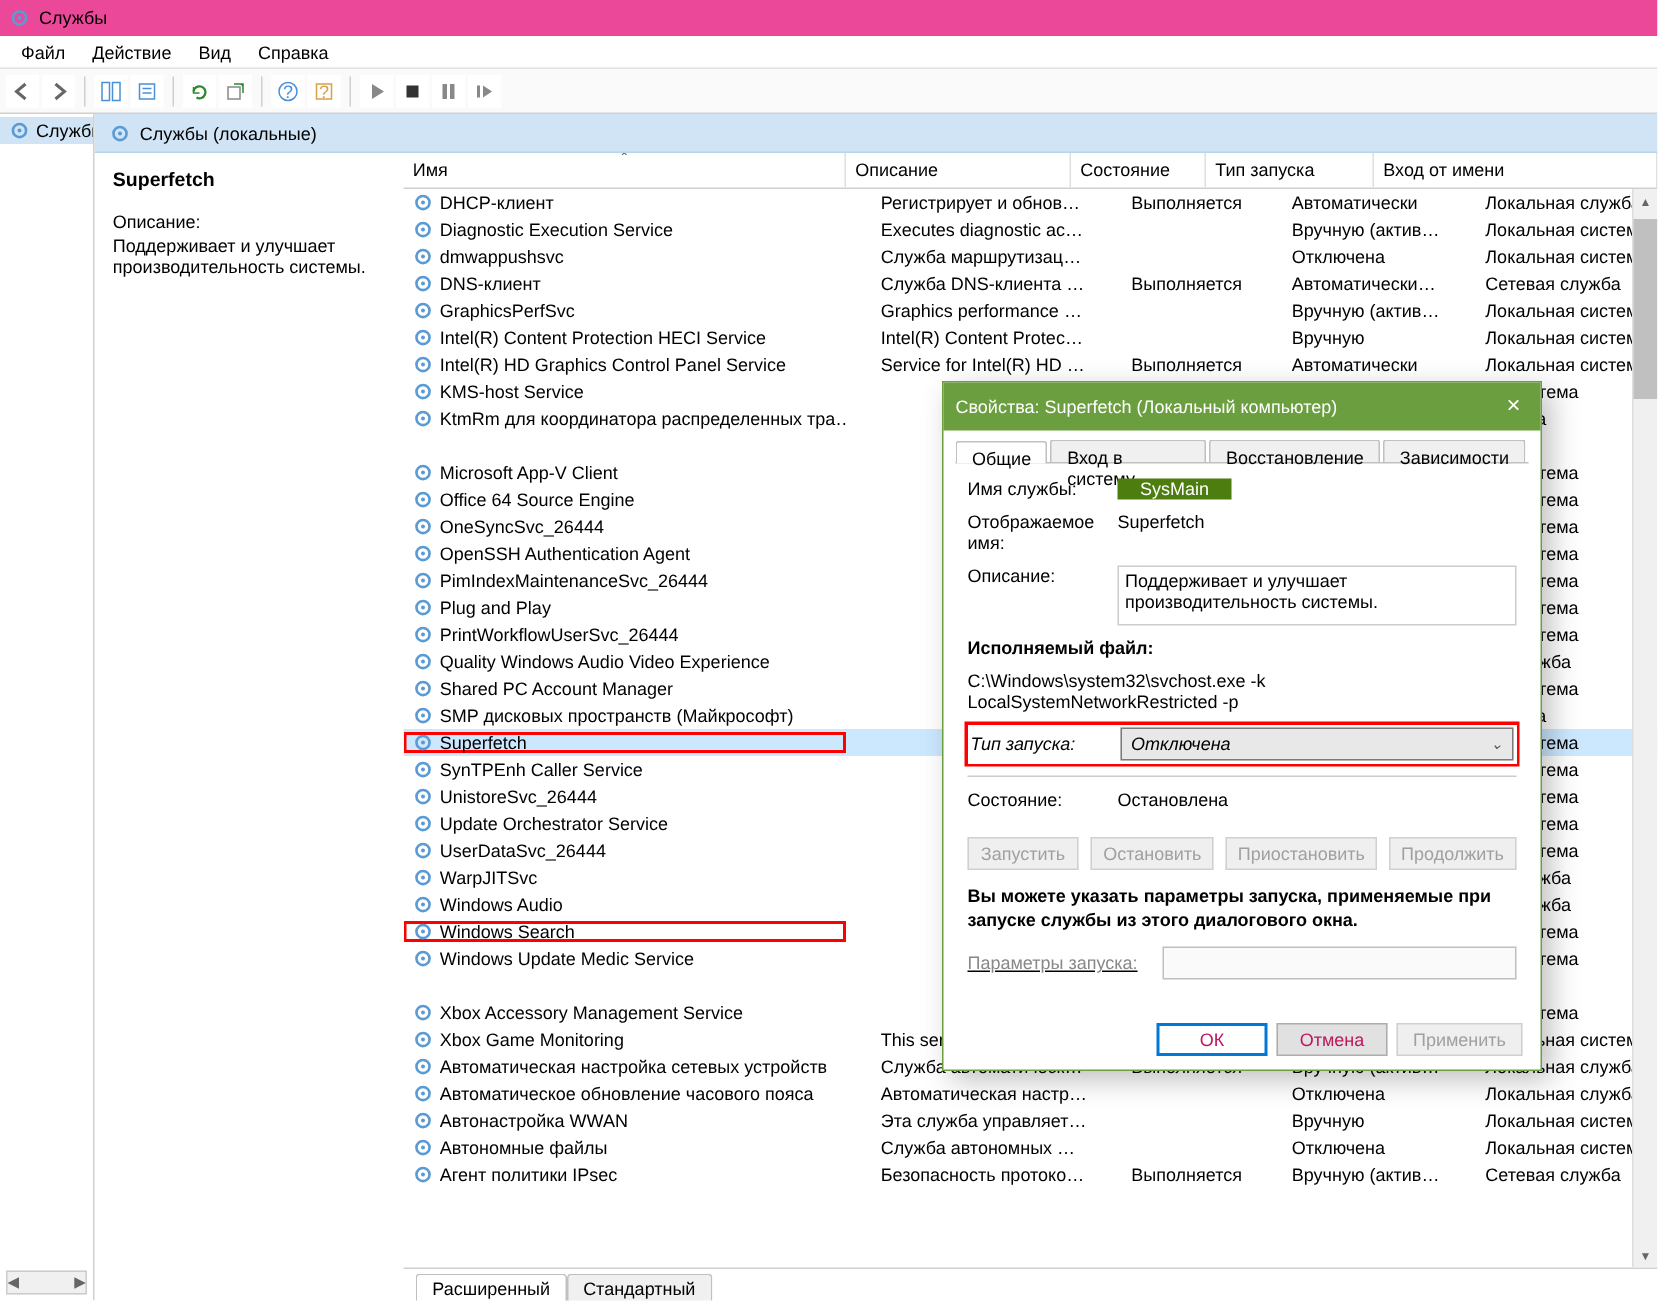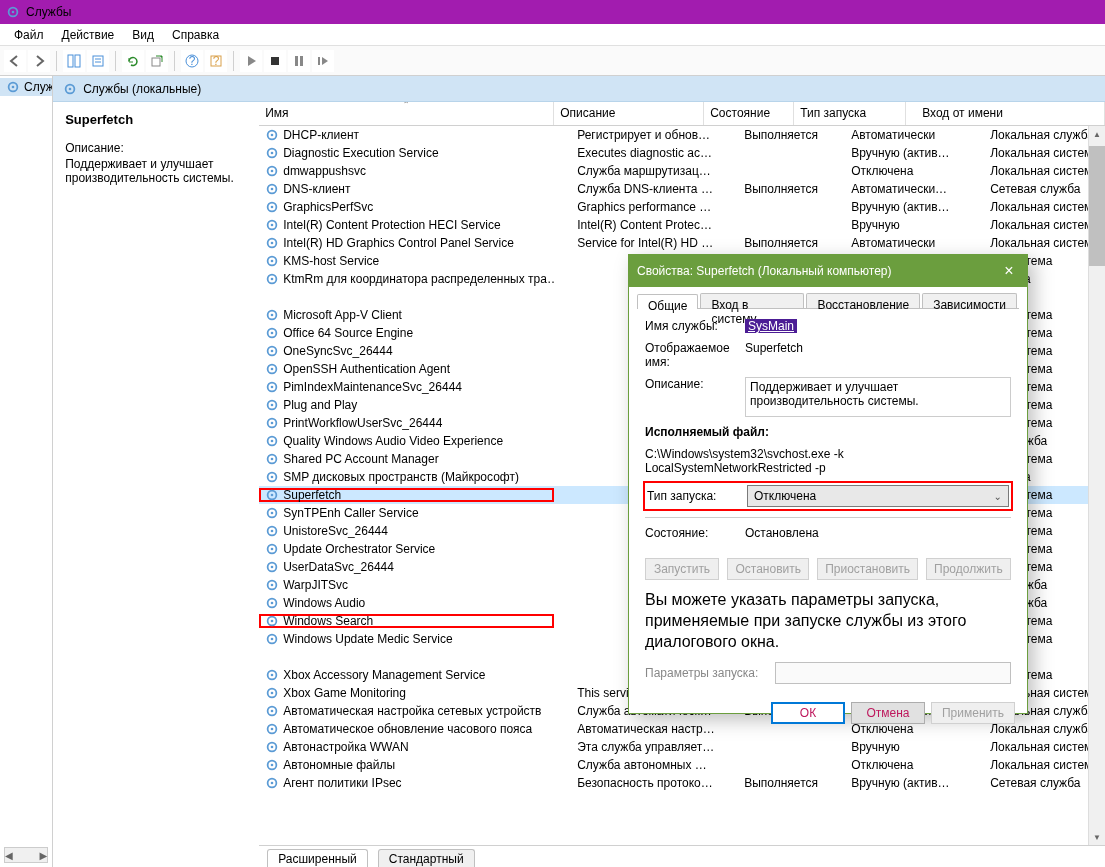--- a/index.html
+++ b/index.html
@@ -1,18 +1,18 @@
 <!DOCTYPE html>
 <html><head>
 <meta charset="utf-8">
 <style>
 * { box-sizing: border-box; margin: 0; padding: 0; font-family: "Segoe UI", Tahoma, sans-serif; font-size: 12px; }
 body { background: #fff; color: #000; width: 1105px; height: 867px; overflow: hidden; }
 
-.titlebar { height: 24px; display: flex; align-items: center; padding: 0 6px; gap: 6px; background: #a21caf; }
+.titlebar { height: 24px; display: flex; align-items: center; padding: 0 6px; gap: 6px; background: #ec4899; }
 .menubar { height: 22px; display: flex; align-items: center; padding: 0 6px; gap: 2px; border-bottom: 1px solid #e0e0e0; }
 .menubar span { padding: 2px 8px; }
 .toolbar { height: 30px; display: flex; align-items: center; padding: 0 4px; gap: 2px; border-bottom: 1px solid #d0d0d0; background: #fafafa; }
 .tb-btn { width: 22px; height: 22px; display: flex; align-items: center; justify-content: center; border: 1px solid transparent; background: #fff; }
 .tb-sep { width: 1px; height: 20px; background: #d0d0d0; margin: 0 4px; }
 
 .main { display: flex; height: calc(867px - 24px - 22px - 30px); }
 .tree-pane { width: 128px; border-right: 1px solid #d0d0d0; background: #fff; padding: 2px 0; position: relative; overflow-x: hidden; }
 .tree-item { padding: 2px 6px; display: flex; align-items: center; gap: 4px; white-space: nowrap; }
 .tree-item.selected { background: #d0e4f5; }
@@ -29,61 +29,61 @@
 .detail-pane h2 { font-size: 13px; font-weight: bold; margin-bottom: 14px; }
 .detail-pane .lbl { margin-bottom: 2px; }
 
 .list-pane { flex: 1; display: flex; flex-direction: column; position: relative; }
 .list-head { height: 24px; display: flex; border-bottom: 1px solid #d0d0d0; background: #fff; }
 .list-head div { padding: 4px 6px; border-right: 1px solid #e0e0e0; overflow: hidden; white-space: nowrap; text-overflow: ellipsis; position: relative; }
 .col-name { width: 295px; text-align: left; }
 .col-desc { width: 150px; }
 .col-state { width: 90px; }
 .col-start { width: 112px; }
-.col-logon { flex: 1; margin-left: 10px; }
+.col-logon { flex: 1; }
 .sort-hint { position: absolute; left: 50%; top: -2px; transform: translateX(-50%); font-size: 8px; color: #666; }
 
 .list-body { flex: 1; overflow-y: hidden; position: relative; }
 .row { height: 18px; display: flex; align-items: center; gap: 17px; }
 .row.selected { background: #cce8ff; }
 .row > div { padding: 0 6px; overflow: hidden; white-space: nowrap; text-overflow: ellipsis; }
 .row .col-name { display: flex; align-items: center; gap: 4px; }
 .highlight-red { box-shadow: inset 0 0 0 2px #f00; }
 
-.tabs-bottom { height: 22px; display: flex; align-items: flex-end; border-top: 1px solid #d0d0d0; padding-left: 8px; gap: 10px; }
+.tabs-bottom { height: 22px; display: flex; align-items: flex-end; border-top: 1px solid #d0d0d0; padding-left: 8px; gap: 0; }
 .tabs-bottom span { padding: 2px 10px; border: 1px solid #c0c0c0; border-bottom: none; border-radius: 3px 3px 0 0; background: #f0f0f0; position: relative; top: 1px; }
 .tabs-bottom span.active { background: #fff; }
 
 .v-scrollbar { position: absolute; right: 0; top: 0; bottom: 0; width: 17px; background: #f0f0f0; border-left: 1px solid #ddd; display:flex; flex-direction:column; }
 .v-scrollbar .thumb { background: #c0c0c0; flex:0 0 120px; margin-top: 4px; }
 .v-scrollbar .track { flex:1; }
 .v-scrollbar .arr { height:16px; display:flex; align-items:center; justify-content:center; font-size:8px; color:#666; }
 
 
 .dialog { position: absolute; left: 628px; top: 254px; width: 400px; height: 460px; background: #fff; border: 1px solid #6b9e3e; box-shadow: 6px 6px 18px rgba(0,0,0,0.25); z-index: 100; display: flex; flex-direction: column; }
 .dlg-title { height: 28px; background: #6b9e3e; color: #fff; display: flex; align-items: center; justify-content: space-between; padding: 16px 8px; font-size: 12px; }
 .dlg-title .x { width: 20px; height: 20px; display: flex; align-items: center; justify-content: center; color: #fff; cursor: pointer; font-size:16px; }
 .dlg-tabs { height: 16px; display: flex; border-bottom: 1px solid #c0c0c0; margin: 6px 8px 0 8px; }
 .dlg-tabs span { padding: 4px 10px; border: 1px solid #c0c0c0; border-bottom: none; margin-right: 2px; background: #f0f0f0; border-radius: 2px 2px 0 0; font-size: 12px; }
 .dlg-tabs span.active { background: #fff; position: relative; top: 1px; }
 .dlg-body { flex: 1; padding: 10px 16px; font-size: 12px; }
 .dlg-body .frow { display: flex; margin-bottom: 8px; align-items: flex-start; }
 .dlg-body .flabel { width: 100px; flex-shrink: 0; }
 .dlg-body .fval { flex: 1; }
-.sel-text { background: #4c1d95; color: #fff; padding: 0 3px; text-decoration: underline; }
+.sel-text { background: #4d7c0f; color: #fff; padding: 0 15px; }
 .desc-box { flex:1; border:1px solid #ccc; padding:2px 4px; height: 40px; overflow-y: auto; position: relative; }
 .dropdown { flex:1; height: 22px; border:1px solid #7a7a7a; display:flex; align-items:center; justify-content:space-between; padding: 0 6px; background:#e8e8e8; }
 .dropdown .chev { font-size: 10px; color: #555; }
-.red-box { box-shadow: 0 0 0 2px #f00; padding: 2px; }
+.red-box { box-shadow: 0 0 0 2px #f00; padding: 2px; font-style: italic; }
 .dlg-divider { height:1px; background:#ccc; margin: 8px 0; }
 .dlg-btns-row { display:flex; gap: 8px; margin-top: 18px; }
 .win-btn { height: 22px; padding: 0 10px; border: 1px solid #adadad; background: #e1e1e1; color: #be185d; display:inline-flex; align-items:center; justify-content:center; min-width: 74px; font-size:12px; }
 .win-btn.disabled { color: #a0a0a0; background: #efefef; border-color: #d0d0d0; }
 .win-btn.default { border: 2px solid #0078d7; background:#fff; }
-.dlg-note { margin-top: 10px; font-size: 16px; line-height: 1.3; }
+.dlg-note { margin-top: 10px; font-size: 12px; line-height: 1.3; font-weight: bold; }
 .dlg-input { flex:1; height: 22px; border:1px solid #c0c0c0; padding: 0 4px; }
 .dlg-footer { height: 40px; display:flex; align-items:center; justify-content:flex-end; gap: 6px; padding: 0 12px; }
 .grey-lbl { color: #888; }
 </style>
 </head>
 <body>
 
 <div class="titlebar">
   <span class="gear-icon">
     <svg viewBox="0 0 16 16">
@@ -743,21 +743,21 @@
       <div class="flabel">Состояние:</div>
       <div class="fval">Остановлена</div>
     </div>
     <div class="dlg-btns-row">
       <button class="win-btn disabled">Запустить</button>
       <button class="win-btn disabled">Остановить</button>
       <button class="win-btn disabled">Приостановить</button>
       <button class="win-btn disabled">Продолжить</button>
     </div>
     <div class="dlg-note">Вы можете указать параметры запуска, применяемые при запуске службы из этого диалогового окна.</div>
-    <div class="frow" style="margin-top:10px; align-items:center;">
+    <div class="frow" style="margin-top:10px; align-items:center;text-decoration:underline;">
       <div class="flabel grey-lbl" style="width:130px;">Параметры запуска:</div>
       <input class="dlg-input" disabled="" style="">
     </div>
   </div>
   <div class="dlg-footer">
     <button class="win-btn default">ОК</button>
     <button class="win-btn">Отмена</button>
     <button class="win-btn disabled">Применить</button>
   </div>
 </div>

